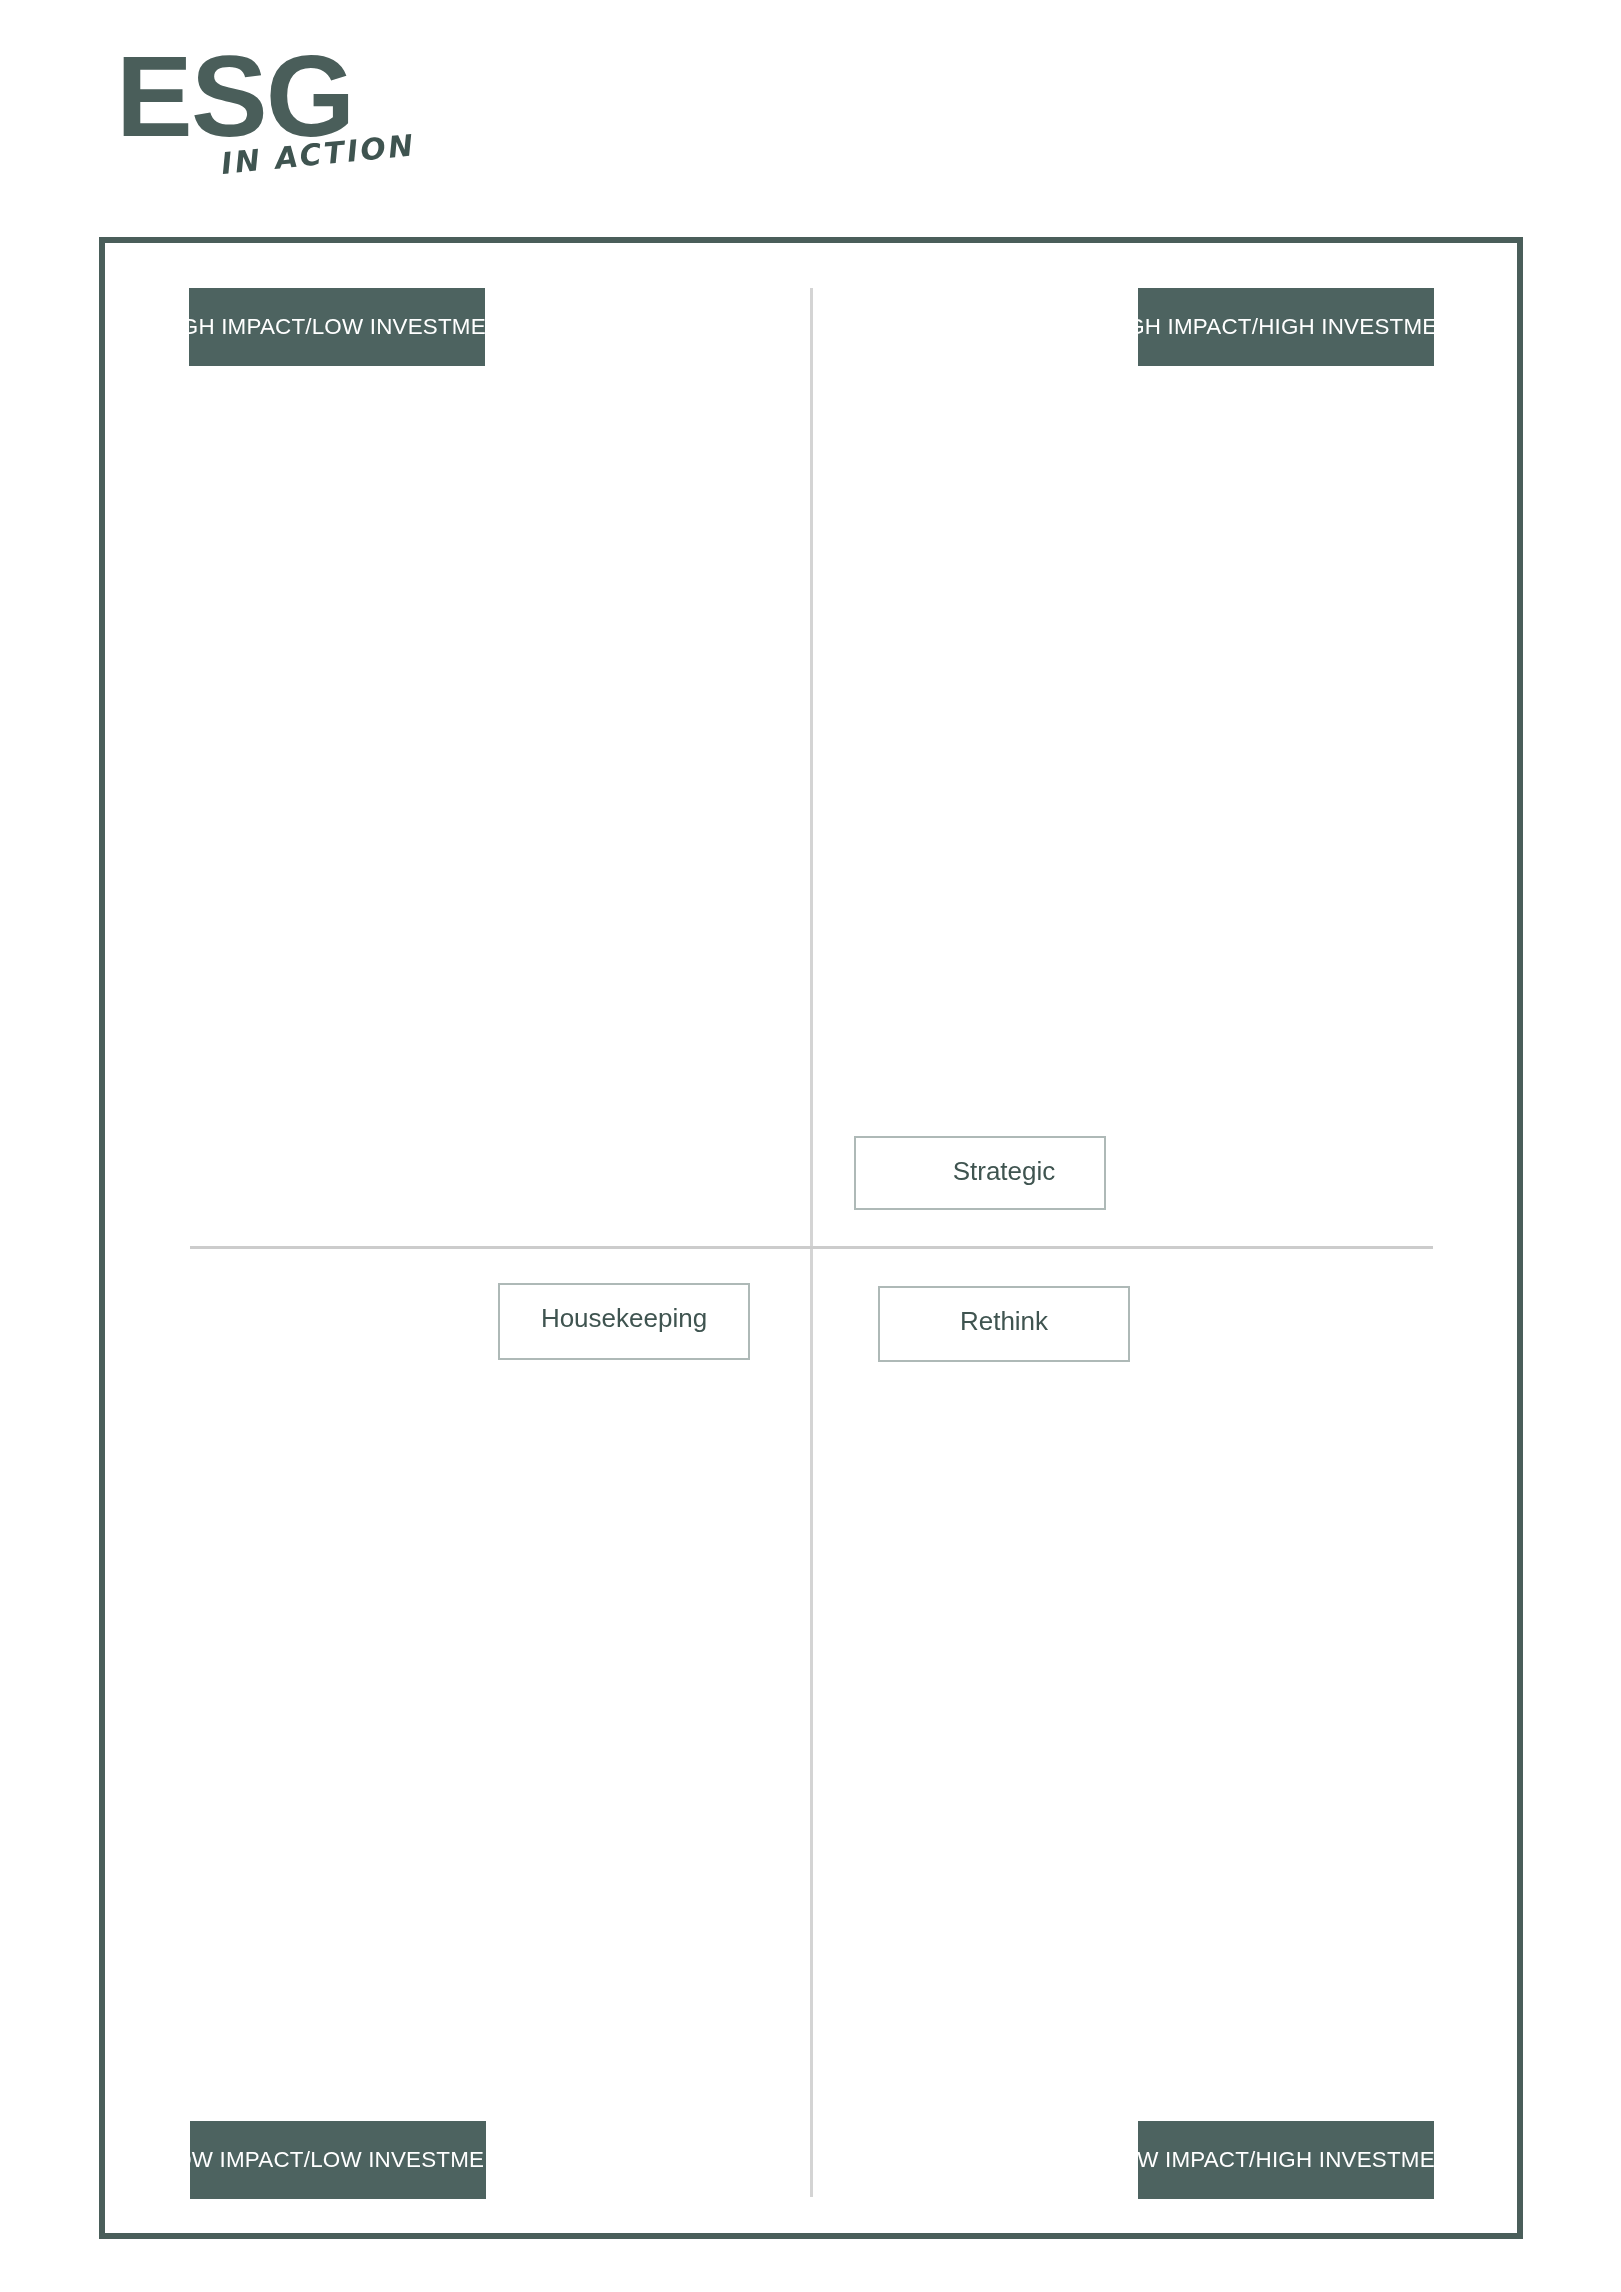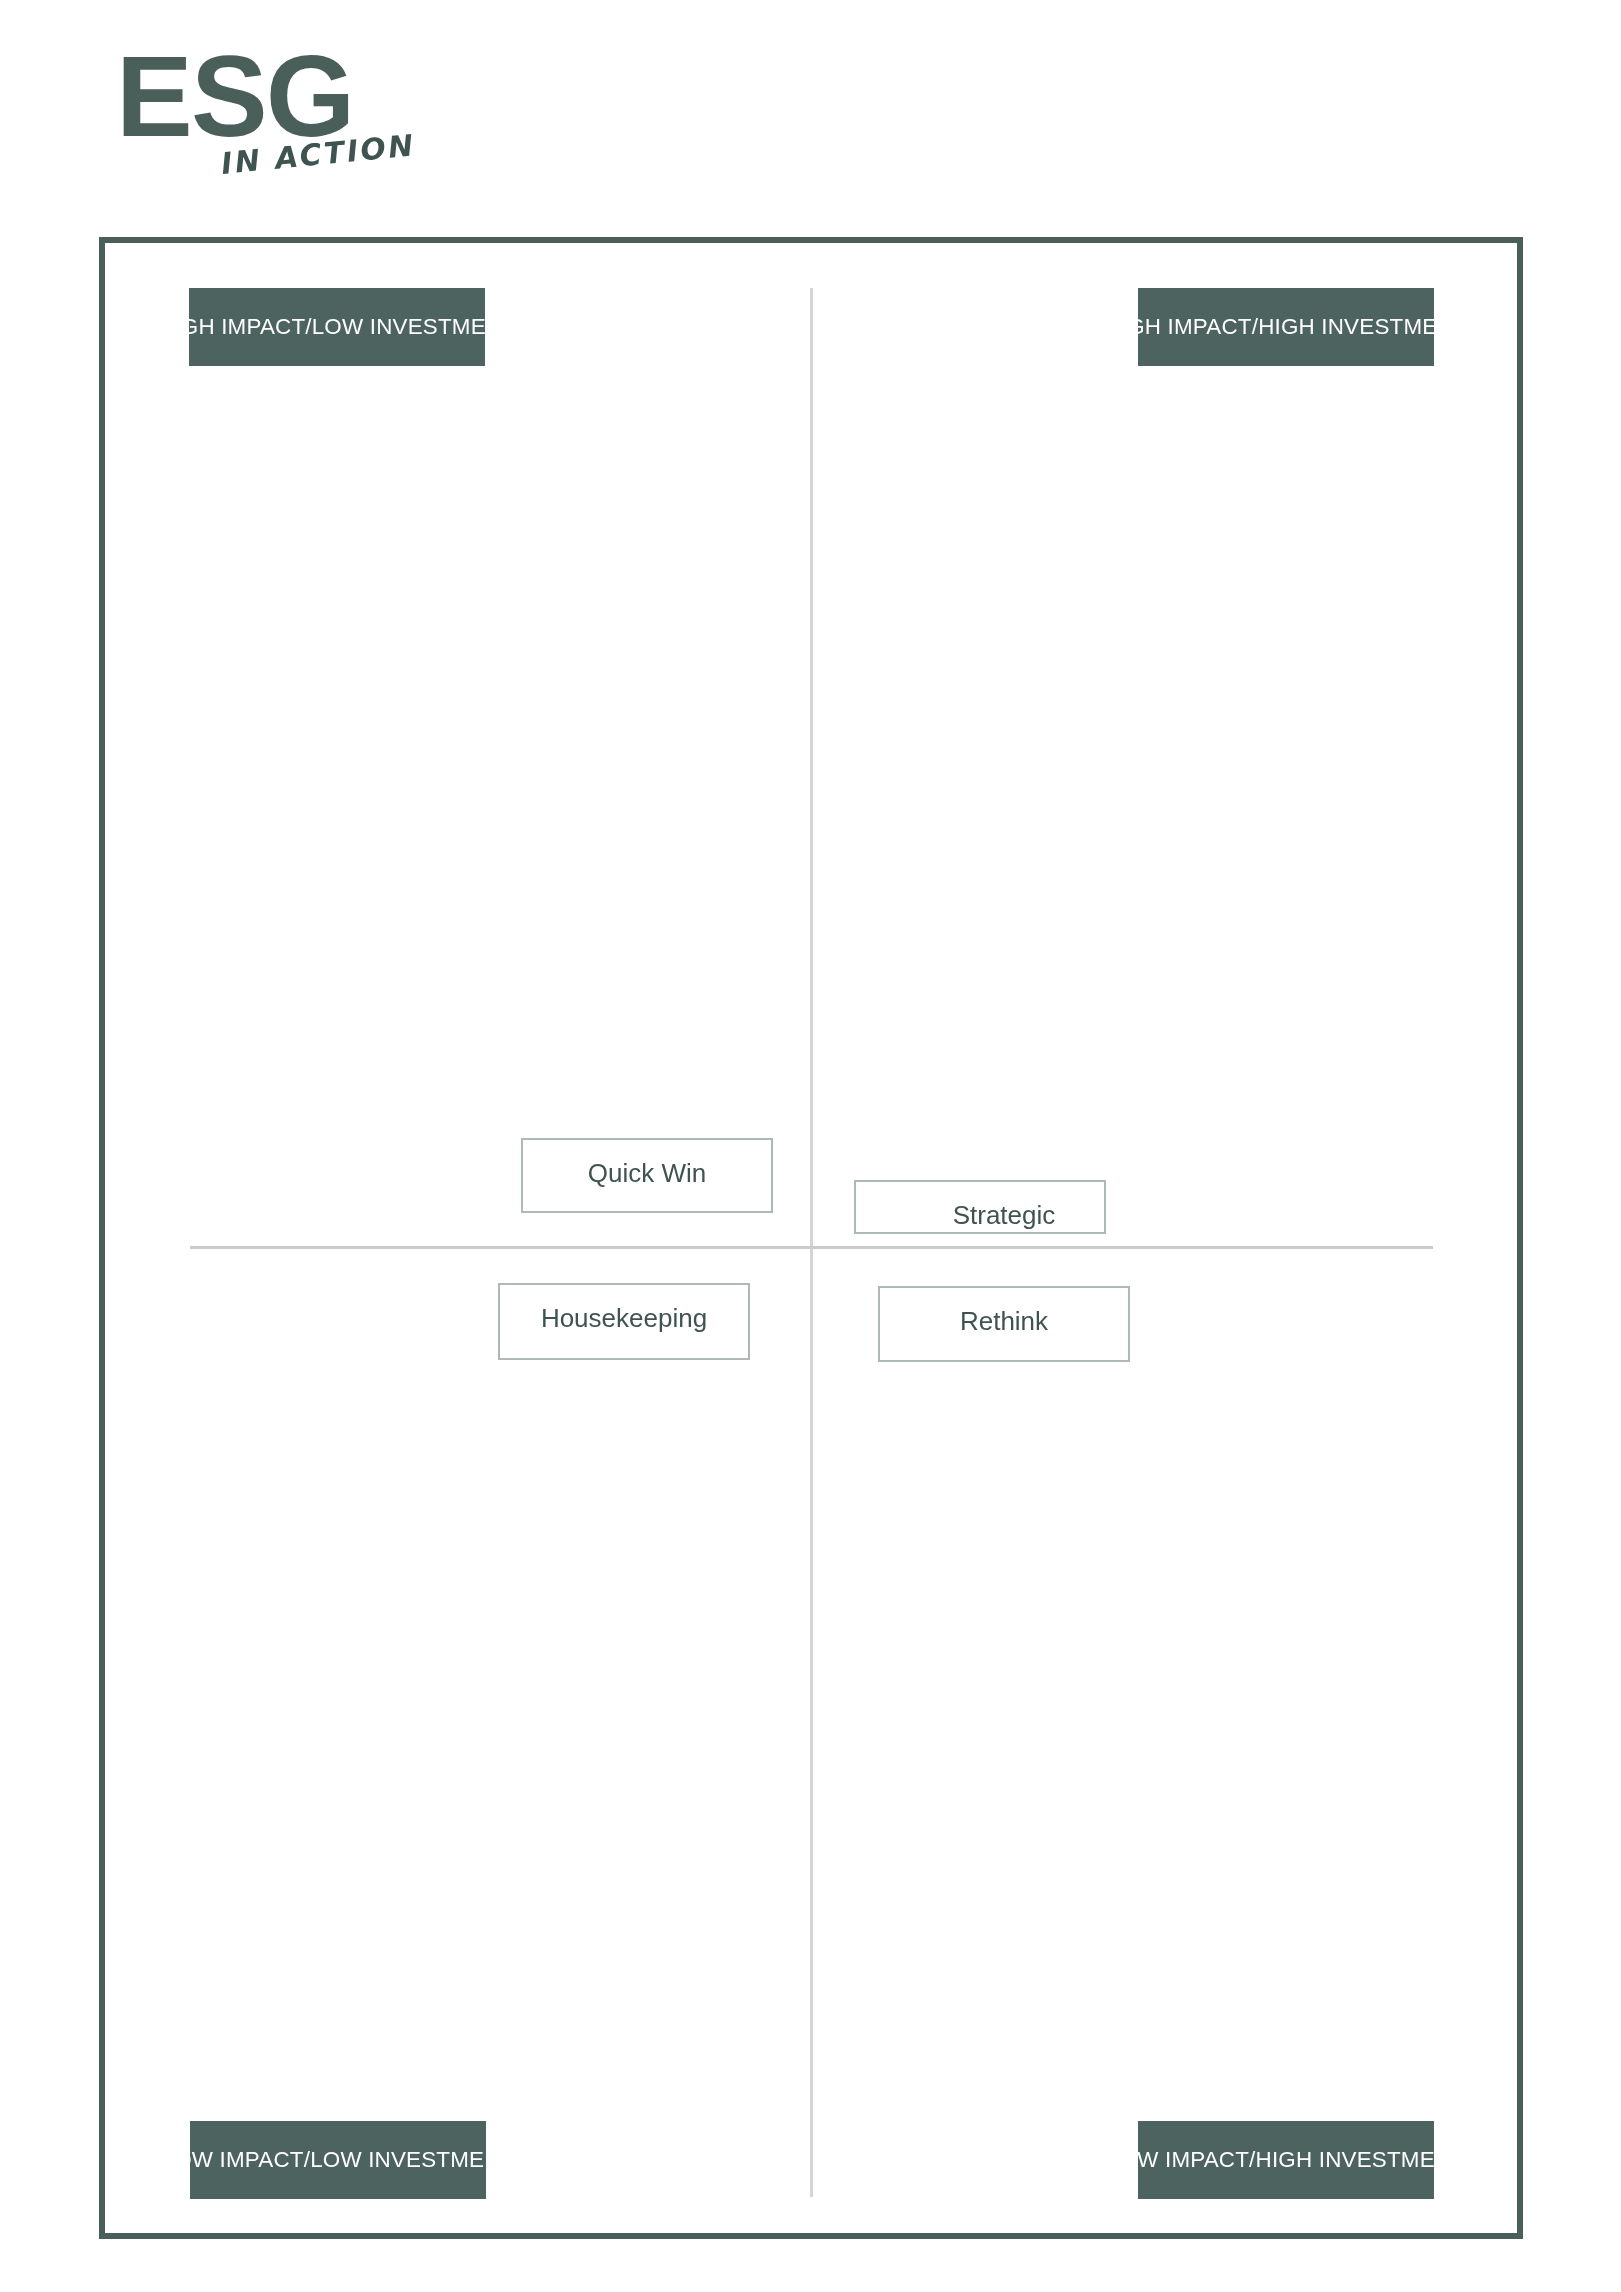--- a/index.html
+++ b/index.html
@@ -110,21 +110,21 @@
     box-sizing: border-box;
     border: 2.7px solid #aeb9b7;
     background: #ffffff;
     color: #3f5450;
     font-size: 26px;
     line-height: 30px;
     text-align: center;
     padding-top: 18px;
   }
   #quad-quick-win    { left: 521px; top: 1138px; width: 252px; height: 75px; }
-  #quad-strategic    { left: 854px; top: 1180px; width: 252px; height: 54px; padding-left: 48px; }
+  #quad-strategic    { left: 854px; top: 1136px; width: 252px; height: 74px; padding-left: 48px; }
   #quad-housekeeping { left: 498px; top: 1283px; width: 252px; height: 77px; }
   #quad-rethink      { left: 878px; top: 1286px; width: 252px; height: 76px; }
 </style>
 </head>
 <body>
 
 <div id="page">
 
   <div id="logo">
     <div id="logo-esg">ESG</div>
@@ -149,21 +149,20 @@
   <div class="axis-label" id="label-bottom-left">
     <span>LOW IMPACT/</span>
     <span>LOW INVESTMENT</span>
   </div>
 
   <div class="axis-label" id="label-bottom-right">
     <span>LOW IMPACT/</span>
     <span>HIGH INVESTMENT</span>
   </div>
 
-  <div class="quad-box" id="quad-quick-win">Quick Win</div>
 
   <div class="quad-box" id="quad-strategic">Strategic</div>
 
   <div class="quad-box" id="quad-housekeeping">Housekeeping</div>
 
   <div class="quad-box" id="quad-rethink">Rethink</div>
 
 </div>
 
 

